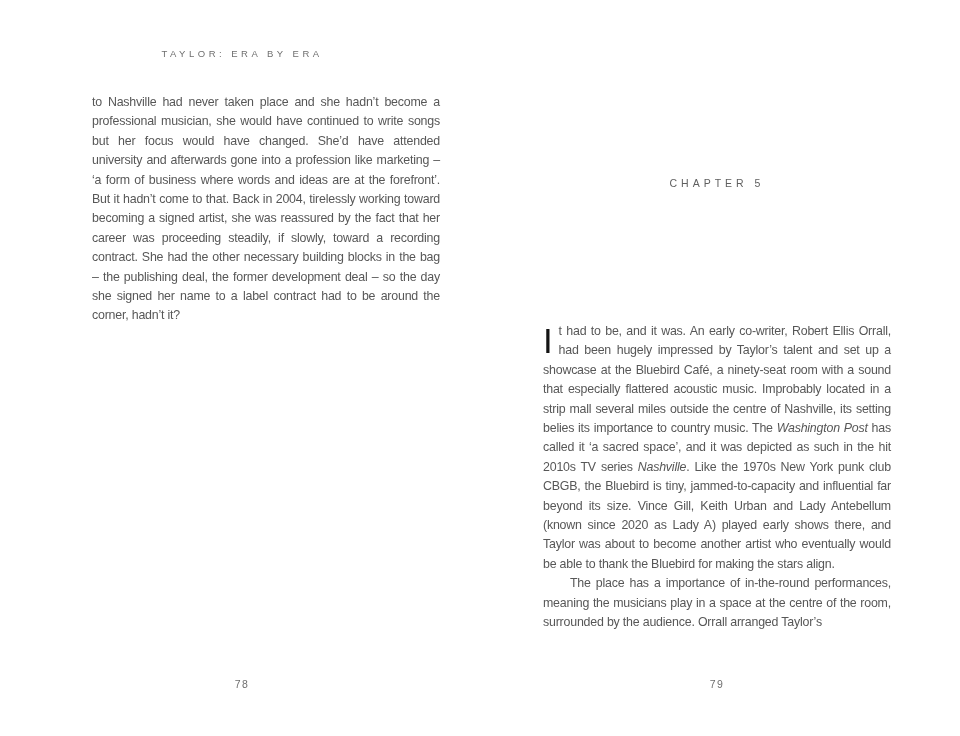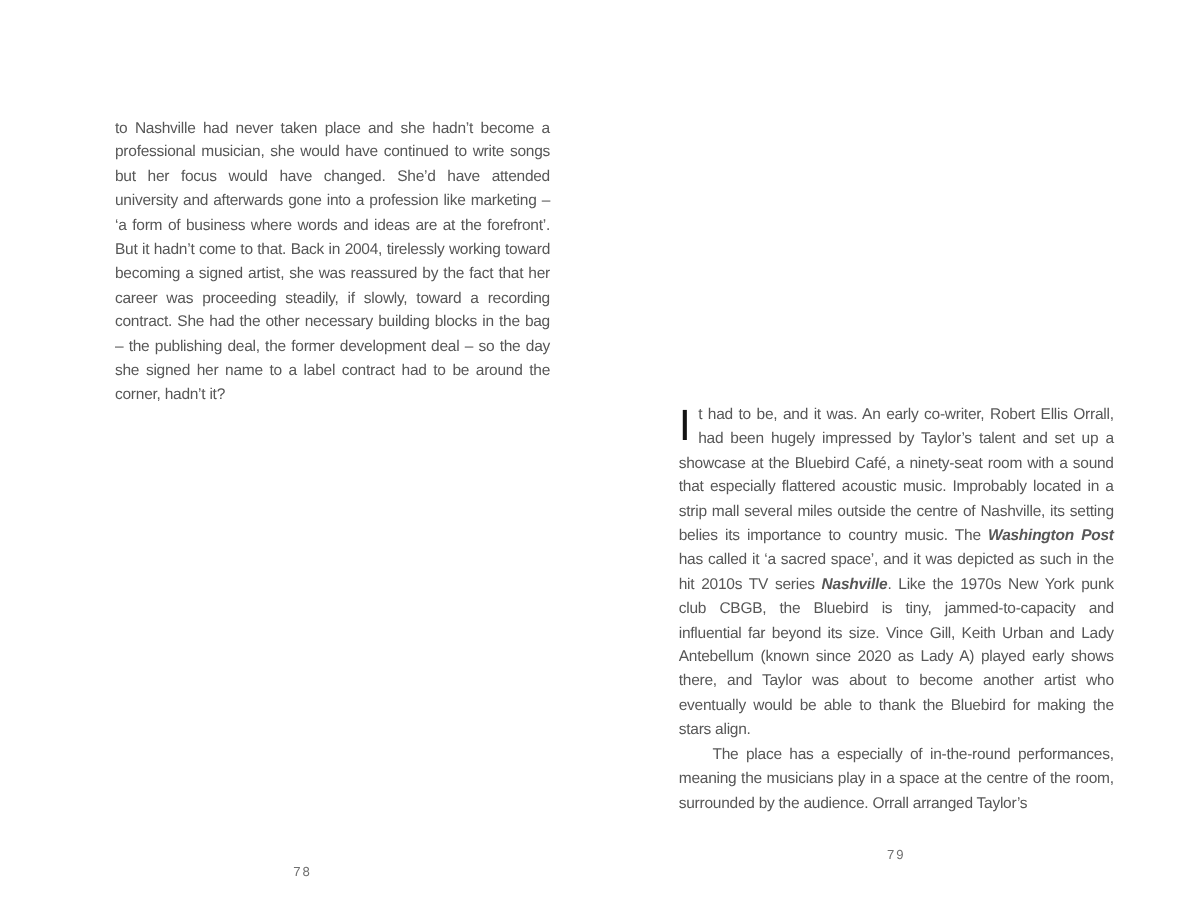--- a/index.html
+++ b/index.html
@@ -41,21 +41,21 @@
     text-align: justify;
     font-size: 12.4px;
     line-height: 19.4px;
     letter-spacing: -0.2px;
     color: #575757;
   }
   .left-body  { left: 68px; top: 93px; margin-left: 24px; }
   .right-body { left: 63px; top: 322px; }
 
   .body-text p { margin: 0; }
-  .body-text .italic { font-style: italic; font-weight: bold; }
+  .body-text .italic { font-style: italic; }
 
   .para-indent { text-indent: 27px; }
 
   .drop-cap {
     float: left;
     font-size: 35px;
     line-height: 33px;
     padding: 2px 6px 0 0;
     color: #141414;
     font-style: normal;
@@ -93,41 +93,43 @@
 
   .folio {
     position: absolute;
     top: 678px;
     width: 348px;
     text-align: center;
     font-size: 10.5px;
     letter-spacing: 1.5px;
     color: #6f6f6f;
   }
-  .folio-left  { left: 68px; margin-top: 14px; }
+  .folio-left  { left: 68px; }
   .folio-right { left: 63px; }
 </style>
 </head>
 <body>
 
 <div class="spread">
 
   <div class="page page-left">
+    <div class="running-head">TAYLOR: ERA BY ERA</div>
 
     <div class="body-text left-body">
       <p>to Nashville had never taken place and she hadn’t become a professional musician, she would have continued to write songs but her focus would have changed. She’d have attended university and afterwards gone into a profession like marketing – ‘a form of business where words and ideas are at the forefront’. But it hadn’t come to that. Back in 2004, tirelessly working toward becoming a signed artist, she was reassured by the fact that her career was proceeding steadily, if slowly, toward a recording contract. She had the other necessary building blocks in the bag – the publishing deal, the former development deal – so the day she signed her name to a label contract had to be around the corner, hadn’t it?</p>
     </div>
 
     <div class="folio folio-left">78</div>
   </div>
 
   <div class="page page-right">
+    <div class="chapter-label">CHAPTER 5</div>
 
 
     <div class="body-text right-body">
       <p><span class="drop-cap">I</span><span><span>t had to be, and it was. An early co-writer, Robert Ellis Orrall, had been hugely impressed by Taylor’s talent and set up a showcase at the Bluebird Café, a ninety-seat room with a sound that especially flattered acoustic music. Improbably located in a strip mall several miles outside the centre of Nashville, its setting belies its importance to country music. The </span><span class="italic">Washington Post</span><span> has called it ‘a sacred space’, and it was depicted as such in the hit 2010s TV series </span><span class="italic">Nashville</span><span>. Like the 1970s New York punk club CBGB, the Bluebird is tiny, jammed-to-capacity and influential far beyond its size. Vince Gill, Keith Urban and Lady Antebellum (known since 2020 as Lady A) played early shows there, and Taylor was about to become another artist who eventually would be able to thank the Bluebird for making the stars align.</span></span></p>
-      <p class="para-indent">The place has a especially of in-the-round performances, meaning the musicians play in a space at the centre of the room, surrounded by the audience. Orrall arranged Taylor’s</p>
+      <p class="para-indent">The place has a importance of in-the-round performances, meaning the musicians play in a space at the centre of the room, surrounded by the audience. Orrall arranged Taylor’s</p>
     </div>
 
     <div class="folio folio-right">79</div>
   </div>
 
 </div>
 
 </body></html>

